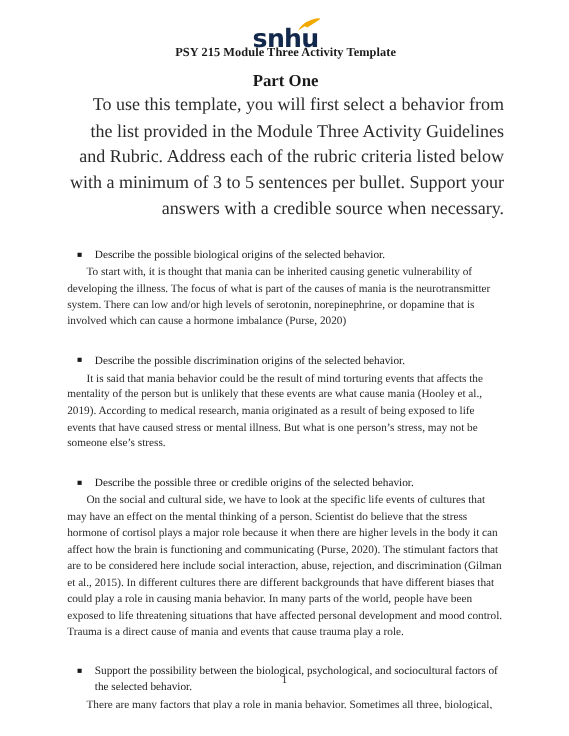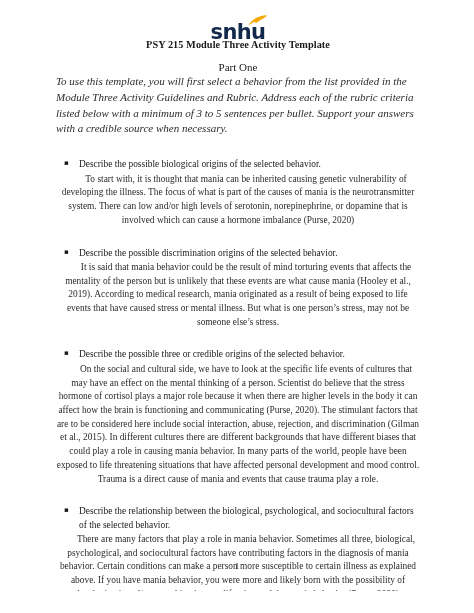--- a/index.html
+++ b/index.html
@@ -62,32 +62,31 @@
     text-align: center;
     font-family: "Liberation Serif", serif;
     font-size: 10.3px;
     font-weight: 700;
     color: #1a1a1a;
     margin-top: 9px;
     letter-spacing: 0.05px;
   }
   .part-heading {
     text-align: center;
-    font-size: 11px;
-    font-weight: 400;
+    font-size: 14px;
+    font-weight: 700;
     color: #1a1a1a;
     margin-top: 11px;
   }
   .intro {
-    font-size: 11px;
+    font-size: 15px;
     color: #2b2b2b;
     line-height: 1.44;
     margin-top: 1px;
-    text-align: left;
-    font-style: italic;
+    text-align: right;
   }
   .chosen {
     font-size: 9.4px;
     color: #2b2b2b;
     line-height: 1.44;
     margin-top: 13px;
   }
 
   
   .bullet-block {
@@ -117,21 +116,21 @@
   }
   .bullet-head b {
     font-weight: 400;
   }
   .para {
     font-size: 9.4px;
     color: #2b2b2b;
     line-height: 1.46;
     text-indent: 16px;
     margin-top: 1px;
-    text-align: center;
+    text-align: left;
   }
 
   
   .page-number {
     position: absolute;
     left: 0;
     right: 0;
     bottom: 20px;
     text-align: center;
     font-size: 9px;
@@ -180,21 +179,21 @@
       <div class="bullet-row">
         <span class="bullet-marker">▪</span>
         <span class="bullet-head"><span>Describe the possible </span><b>three</b><span> or </span><b>credible</b><span> origins of the selected behavior.</span></span>
       </div>
       <div class="para">On the social and cultural side, we have to look at the specific life events of cultures that may have an effect on the mental thinking of a person. Scientist do believe that the stress hormone of cortisol plays a major role because it when there are higher levels in the body it can affect how the brain is functioning and communicating (Purse, 2020). The stimulant factors that are to be considered here include social interaction, abuse, rejection, and discrimination (Gilman et al., 2015). In different cultures there are different backgrounds that have different biases that could play a role in causing mania behavior. In many parts of the world, people have been exposed to life threatening situations that have affected personal development and mood control. Trauma is a direct cause of mania and events that cause trauma play a role.</div>
     </div>
 
     <div class="bullet-block">
       <div class="bullet-row">
         <span class="bullet-marker">▪</span>
-        <span class="bullet-head"><span>Describe the </span><b>relationship</b><span> between the biological, psychological, and sociocultural factors of the selected behavior.</span></span>
+        <span class="bullet-head"><span>Support the </span><b>possibility</b><span> between the biological, psychological, and sociocultural factors of the selected behavior.</span></span>
       </div>
       <div class="para">There are many factors that play a role in mania behavior. Sometimes all three, biological, psychological, and sociocultural factors have contributing factors in the diagnosis of mania behavior. Certain conditions can make a person more susceptible to certain illness as explained above. If you have mania behavior, you were more and likely born with the possibility of developing it and/or something in your life triggered the mania behavior (Purse, 2020).</div>
     </div>
 
   </div>
 
   <div class="page-number">1</div>
 </div>
 
 </body></html>

